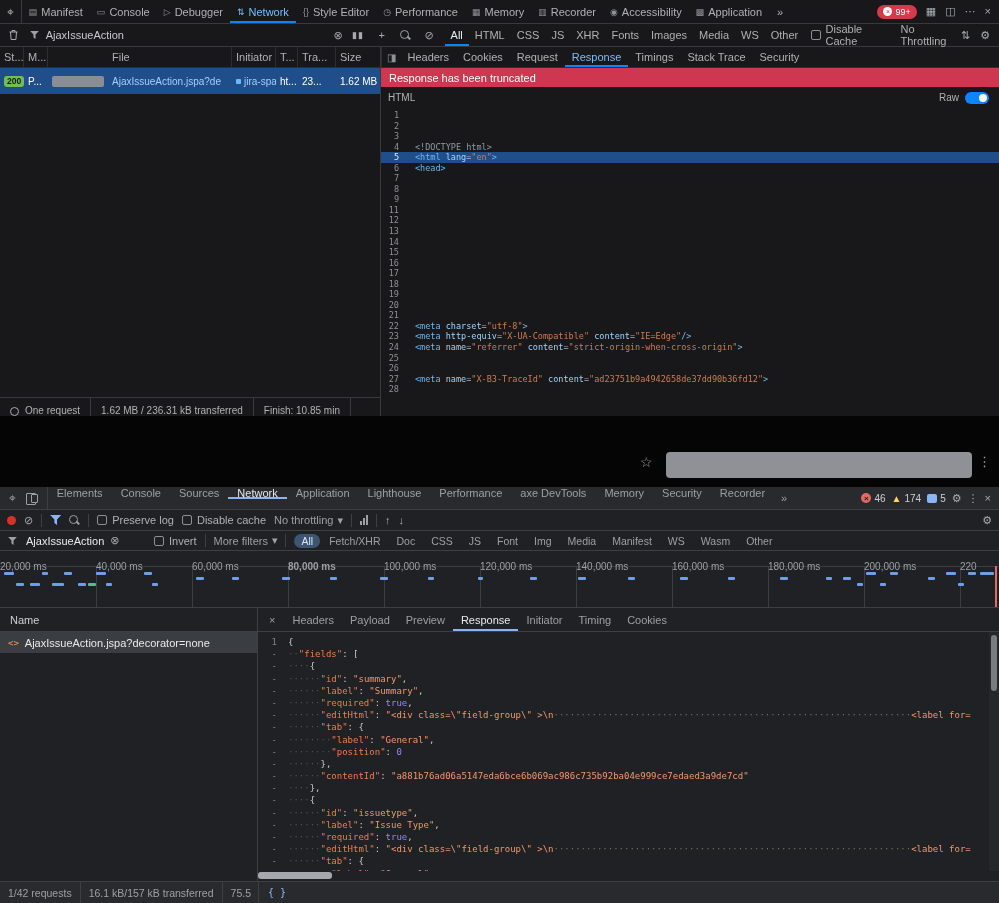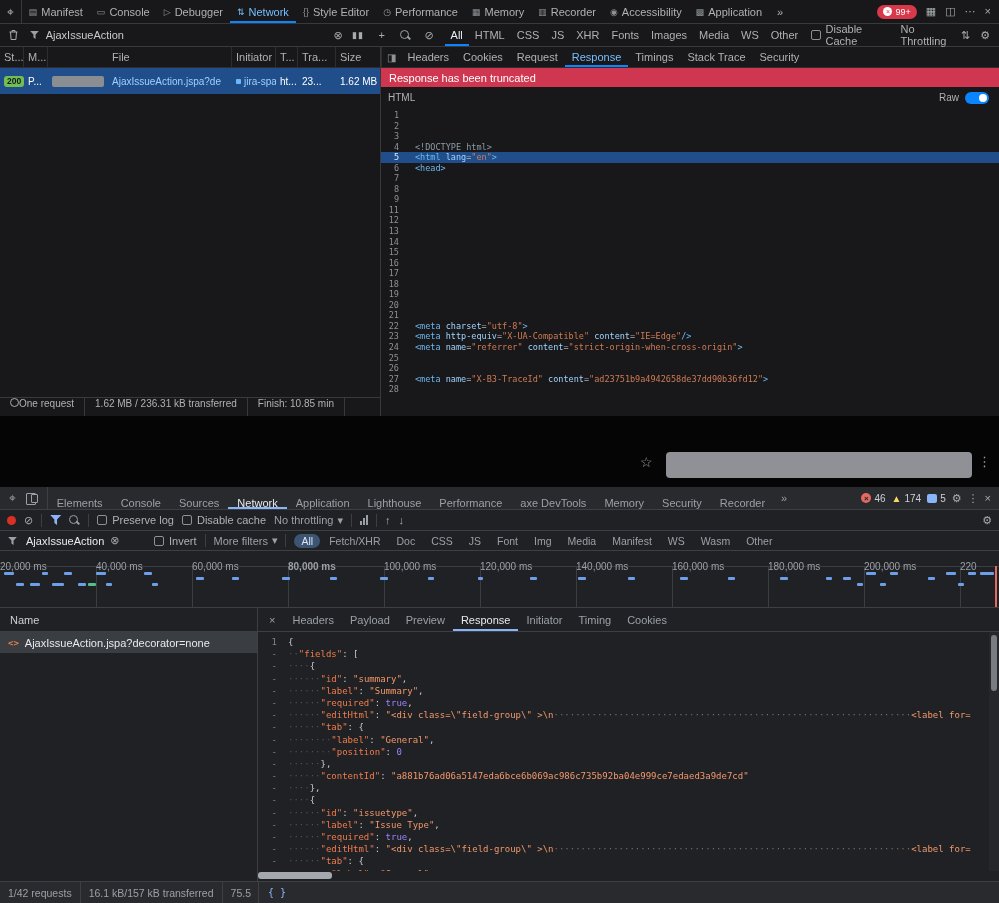--- a/index.html
+++ b/index.html
@@ -37,21 +37,21 @@
 .ff-cols{height:21px;border-bottom:1px solid #2e2e32;display:flex;align-items:center}
 .ff-col{flex:none;padding-left:4px;border-right:1px solid #2e2e32;height:100%;display:flex;align-items:center;overflow:hidden;white-space:nowrap;color:#b1b1b3}
 .ff-reqrow{height:26px;background:#204e8a;color:#fff;display:flex;align-items:center;font-size:10px}
 .ff-cell{flex:none;padding-left:4px;overflow:hidden;white-space:nowrap;display:flex;align-items:center;gap:3px}
 .st-badge{background:#70bf53;color:#15181b;font-weight:bold;font-size:8.5px;border-radius:3px;padding:0 3px;line-height:11px}
 .dom-pill{width:52px;height:11px;background:#8a8d91;border-radius:2px}
 .link{color:#9fd0ff}
 .fav{width:5px;height:5px;background:#6cb8ff;border-radius:1px;flex:none}
 .ff-fill{flex:1}
 .ff-status{height:19px;border-top:1px solid #38383d;display:flex;align-items:stretch;font-size:10px;color:#b1b1b3}
-.ff-sb{display:flex;align-items:flex-start;gap:0;padding:0 10px;border-right:1px solid #38383d}
+.ff-sb{display:flex;align-items:flex-end;gap:6px;padding:0 10px;border-right:1px solid #38383d}
 .sb-clock{width:9px;height:9px;border:1px solid #a7abb0;border-radius:50%}
 .ff-right{flex:1;min-width:0;display:flex;flex-direction:column}
 .ff-dtabs{height:21px;border-bottom:1px solid #2e2e32;display:flex;align-items:stretch;padding-left:6px;gap:2px}
 .ff-dtab{display:flex;align-items:center;padding:0 7px;color:#b1b1b3}
 .ff-dtab.sel{color:#75bfff;box-shadow:inset 0 -2px 0 #0a84ff}
 .ff-panelic{display:flex;align-items:center;color:#8f9398;font-size:10px;padding-right:2px}
 .ff-banner{height:19px;background:#cf3650;color:#fff;display:flex;align-items:center;padding-left:8px;font-size:11px}
 .ff-htmlrow{height:21px;display:flex;align-items:center;padding:0 10px 0 7px;font-size:10px;color:#b1b1b3}
 .ff-htmlrow .sp{flex:1}
 .raw-toggle{width:24px;height:12px;border-radius:6px;background:#0a84ff;position:relative;margin-left:6px}
@@ -69,21 +69,21 @@
 .gap-bar{position:absolute;left:666px;top:36px;width:306px;height:26px;background:#8f9196;border-radius:4px}
 .gap-kebab{position:absolute;right:8px;top:38px;color:#9aa0a6;font-size:13px}
 
 .cr{position:absolute;top:487px;left:0;width:999px;height:416px;background:#202124;color:#9aa0a6;font-size:11px}
 .cr-tabbar{height:23px;background:#292a2d;border-bottom:1px solid #3c4043;display:flex;align-items:stretch}
 .cr-lefticons{display:flex;align-items:center;gap:10px;padding:0 9px;border-right:1px solid #3c4043}
 .ic-inspect{color:#9aa0a6;font-size:12px}
 .ic-device{position:relative;width:12px;height:10px}
 .ic-device:before{content:"";position:absolute;left:0;top:0;width:8px;height:10px;border:1px solid #9aa0a6;border-radius:1px}
 .ic-device:after{content:"";position:absolute;right:0;bottom:0;width:5px;height:7px;border:1px solid #9aa0a6;background:#292a2d;border-radius:1px}
-#cr-tabs{display:flex;align-items:flex-end}
+#cr-tabs{display:flex;align-items:flex-start}
 .cr-tab{display:flex;align-items:center;padding:0 9px;color:#9aa0a6;white-space:nowrap}
 .cr-tab.sel{color:#e8eaed;box-shadow:inset 0 -2px 0 #8ab4f8}
 .cr-more{display:flex;align-items:center;padding:0 7px}
 .cr-counters{margin-left:auto;display:flex;align-items:center;gap:6px;padding-right:8px}
 .cnt{display:flex;align-items:center;gap:3px;color:#cdd0d4;font-size:10px}
 .err-dot{width:10px;height:10px;border-radius:50%;background:#e46962;color:#202124;font-size:8px;display:flex;align-items:center;justify-content:center;font-weight:bold}
 .warn-tri{color:#fdd663;font-size:10px}
 .iss-ic{width:10px;height:9px;background:#8ab4f8;border-radius:2px}
 .cr-tb2{height:21px;border-bottom:1px solid #3c4043;display:flex;align-items:center;gap:8px;padding:0 7px}
 .rec-dot{width:9px;height:9px;border-radius:50%;background:#d93025}

